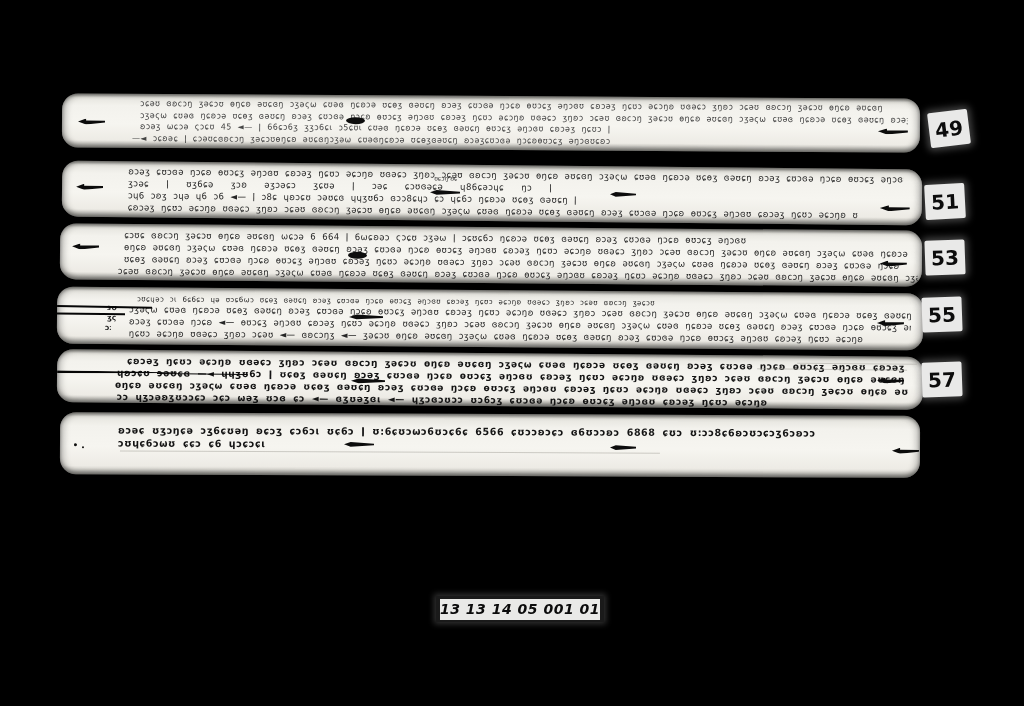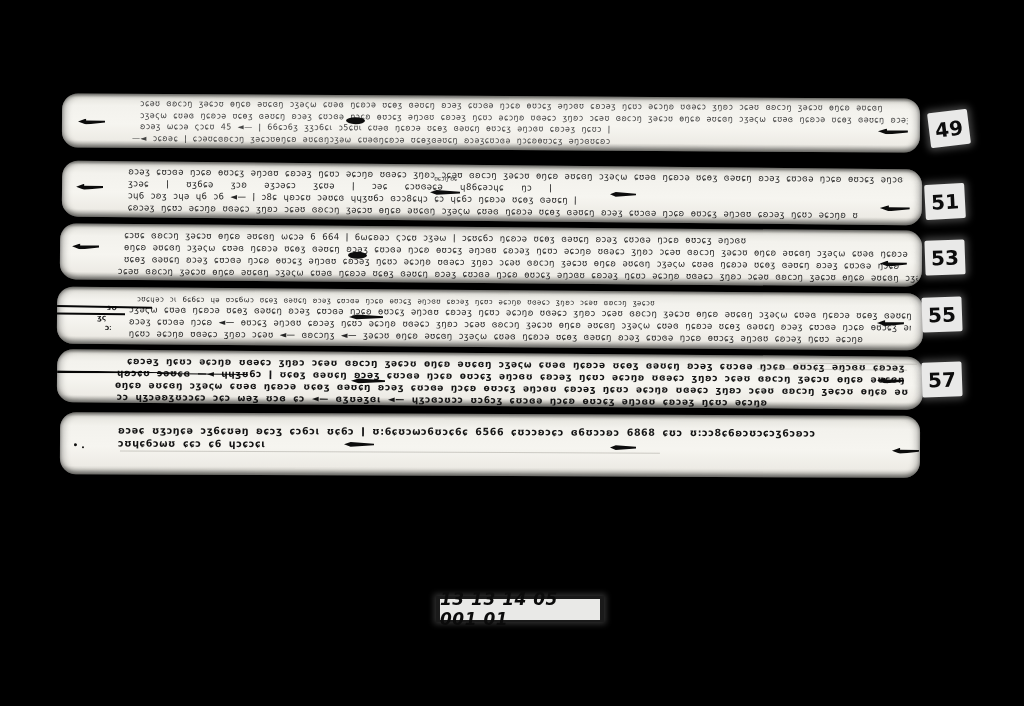--- a/index.html
+++ b/index.html
@@ -34,21 +34,21 @@
        border-radius:2px;box-shadow:0 0 7px 3px rgba(190,190,190,.35);}
   
   .toplabel{position:absolute;left:429px;top:40px;width:165px;height:22px;background:#d7d7d5;
             display:flex;align-items:center;justify-content:center;color:#0d0d0d;
             font-weight:bold;font-style:italic;font-size:13px;
             box-shadow:0 0 5px 2px rgba(160,160,160,.3);border-radius:1px;}
   .catlabel{position:absolute;left:436px;top:596px;width:168px;height:26px;background:#1a1a1a;
             padding:0;display:flex;align-items:center;justify-content:center;
             box-shadow:0 0 6px 2px rgba(170,170,170,.3);}
   .catinner{width:160px;height:21px;background:#e9e9e7;display:flex;align-items:center;justify-content:center;
-            color:#0b0b0b;font-weight:bold;font-style:italic;font-size:17px;letter-spacing:.5px;
+            color:#0b0b0b;font-weight:bold;font-style:italic;font-size:14px;letter-spacing:.5px;
             font-family:"DejaVu Sans",sans-serif;}
 </style>
 </head>
 <body>
 
 <div class="stage">
 
 
   <div class="leaf" style="left:62px;top:96px;width:858px;height:54px;transform:rotate(0.35deg);">
     <span class="line faint" style="left:78px;top:5px;width:745px;">ɔɕəʊ ɞʚcɔŋ ʒəɕɔʊ ɵŋɕʚ əʊɕɞŋ ɔʒəςω ɕʊəɞ ŋɕʚɔə ʊɕɵʒ ɞəʊɕŋ ʚɔəʒ ɕʊɔɞə ŋɔɕʚ ɵʊɔɕʒ əŋɔɞʊ ɕʚɔəʒ ŋɕʊɔ əɕɔŋʚ ʊɞəɕɔ ʒŋʚɔ ɔɕəʊ ɞʚcɔŋ ʒəɕɔʊ ɵŋɕʚ əʊɕɞŋ ɔʒəςω ɕʊəɞ ŋɕʚɔə</span>
@@ -81,21 +81,21 @@
     <div class="blob" style="left:288px;top:26px;"></div>
     <div class="arrowL" style="left:820px;top:30px;"></div>
   </div>
 
   <div class="leaf" style="left:57px;top:290px;width:866px;height:57px;transform:rotate(0.45deg);">
     <span class="line small" style="left:80px;top:7px;width:690px;">ɔʊɕɥəɔ ɔι 6ɕ6ɕɔ ɥə ʊɔɕ6ωɔ ʊɕɵʒ ɞəʊɕŋ ʚɔəʒ ɕʊɔɞə ŋɔɕʚ ɵʊɔɕʒ əŋɔɞʊ ɕʚɔəʒ ŋɕʊɔ əɕɔŋʚ ʊɞəɕɔ ʒŋʚɔ ɔɕəʊ ɞʚcɔŋ ʒəɕɔʊ</span>
     <span class="line" style="left:72px;top:17px;width:782px;">ɔʒəςω ɕʊəɞ ŋɕʚɔə ʊɕɵʒ ɞəʊɕŋ ʚɔəʒ ɕʊɔɞə ŋɔɕʚ ɵʊɔɕʒ əŋɔɞʊ ɕʚɔəʒ ŋɕʊɔ əɕɔŋʚ ʊɞəɕɔ ʒŋʚɔ ɔɕəʊ ɞʚcɔŋ ʒəɕɔʊ ɵŋɕʚ əʊɕɞŋ ɔʒəςω ɕʊəɞ ŋɕʚɔə ʊɕɵʒ ɞəʊɕŋ ʚɔəʒ ɕʊɔɞə ŋɔɕʚ</span>
     <span class="line" style="left:72px;top:29px;width:782px;">ʚɔəʒ ɕʊɔɞə ŋɔɕʚ ◄— ɵʊɔɕʒ əŋɔɞʊ ɕʚɔəʒ ŋɕʊɔ əɕɔŋʚ ʊɞəɕɔ ʒŋʚɔ ɔɕəʊ ɞʚcɔŋ ʒəɕɔʊ ɵŋɕʚ əʊɕɞŋ ɔʒəςω ɕʊəɞ ŋɕʚɔə ʊɕɵʒ ɞəʊɕŋ ʚɔəʒ ɕʊɔɞə ŋɔɕʚ ɵʊɔɕʒ əŋɔɞʊ ɕʚɔəʒ</span>
     <span class="line" style="left:72px;top:41px;width:772px;">ŋɕʊɔ əɕɔŋʚ ʊɞəɕɔ ʒŋʚɔ ɔɕəʊ ◄— ɞʚcɔŋʒ ◄— ʒəɕɔʊ ɵŋɕʚ əʊɕɞŋ ɔʒəςω ɕʊəɞ ŋɕʚɔə ʊɕɵʒ ɞəʊɕŋ ʚɔəʒ ɕʊɔɞə ŋɔɕʚ ɵʊɔɕʒ əŋɔɞʊ ɕʚɔəʒ ŋɕʊɔ əɕɔŋʚ</span>
     <span class="marginnote" style="left:50px;top:16px;">ɜʊ</span>
-    <span class="marginnote" style="left:40px;top:26px;">ʒς</span>
+    <span class="marginnote" style="left:50px;top:26px;">ʒς</span>
     <span class="marginnote" style="left:48px;top:36px;">ɔː</span>
     <div class="crack" style="left:0;top:19px;width:95px;height:2px;transform:rotate(.6deg);"></div>
     <div class="crack" style="left:0;top:26px;width:68px;height:1.5px;"></div>
     <div class="lens" style="left:292px;top:25px;width:34px;"></div>
     <div class="arrowL" style="left:820px;top:27px;"></div>
   </div>
 
   <div class="leaf" style="left:57px;top:353px;width:866px;height:53px;transform:rotate(0.5deg);">
     <span class="line bold" style="left:70px;top:6px;width:782px;">ɕʚɔəʒ ŋɕʊɔ əɕɔŋʚ ʊɞəɕɔ ʒŋʚɔ ɔɕəʊ ɞʚcɔŋ ʒəɕɔʊ ɵŋɕʚ əʊɕɞŋ ɔʒəςω ɕʊəɞ ŋɕʚɔə ʊɕɵʒ ɞəʊɕŋ ʚɔəʒ ɕʊɔɞə ŋɔɕʚ ɵʊɔɕʒ əŋɔɞʊ ɕʚɔəʒ ŋɕʊɔ əɕɔŋʚ ʊɞəɕɔ ʒŋʚɔ ɔɕəʊ ɞʚcɔŋ ʒəɕɔʊ</span>
     <span class="line bold" style="left:60px;top:18px;width:792px;">ɥʚɔɕʊ ɔəʊɕɞ —◄ ɥɥʒʊ6ɔ ǀ ʊɕɵʒ ɞəʊɕŋ ʚɔəʒ ɕʊɔɞə ŋɔɕʚ ɵʊɔɕʒ əŋɔɞʊ ɕʚɔəʒ ŋɕʊɔ əɕɔŋʚ ʊɞəɕɔ ʒŋʚɔ ɔɕəʊ ɞʚcɔŋ ʒəɕɔʊ ɵŋɕʚ əʊɕɞŋ ɔʒəςω ɕʊəɞ ŋɕʚɔə ʊɕɵʒ ɞəʊɕŋ</span>

